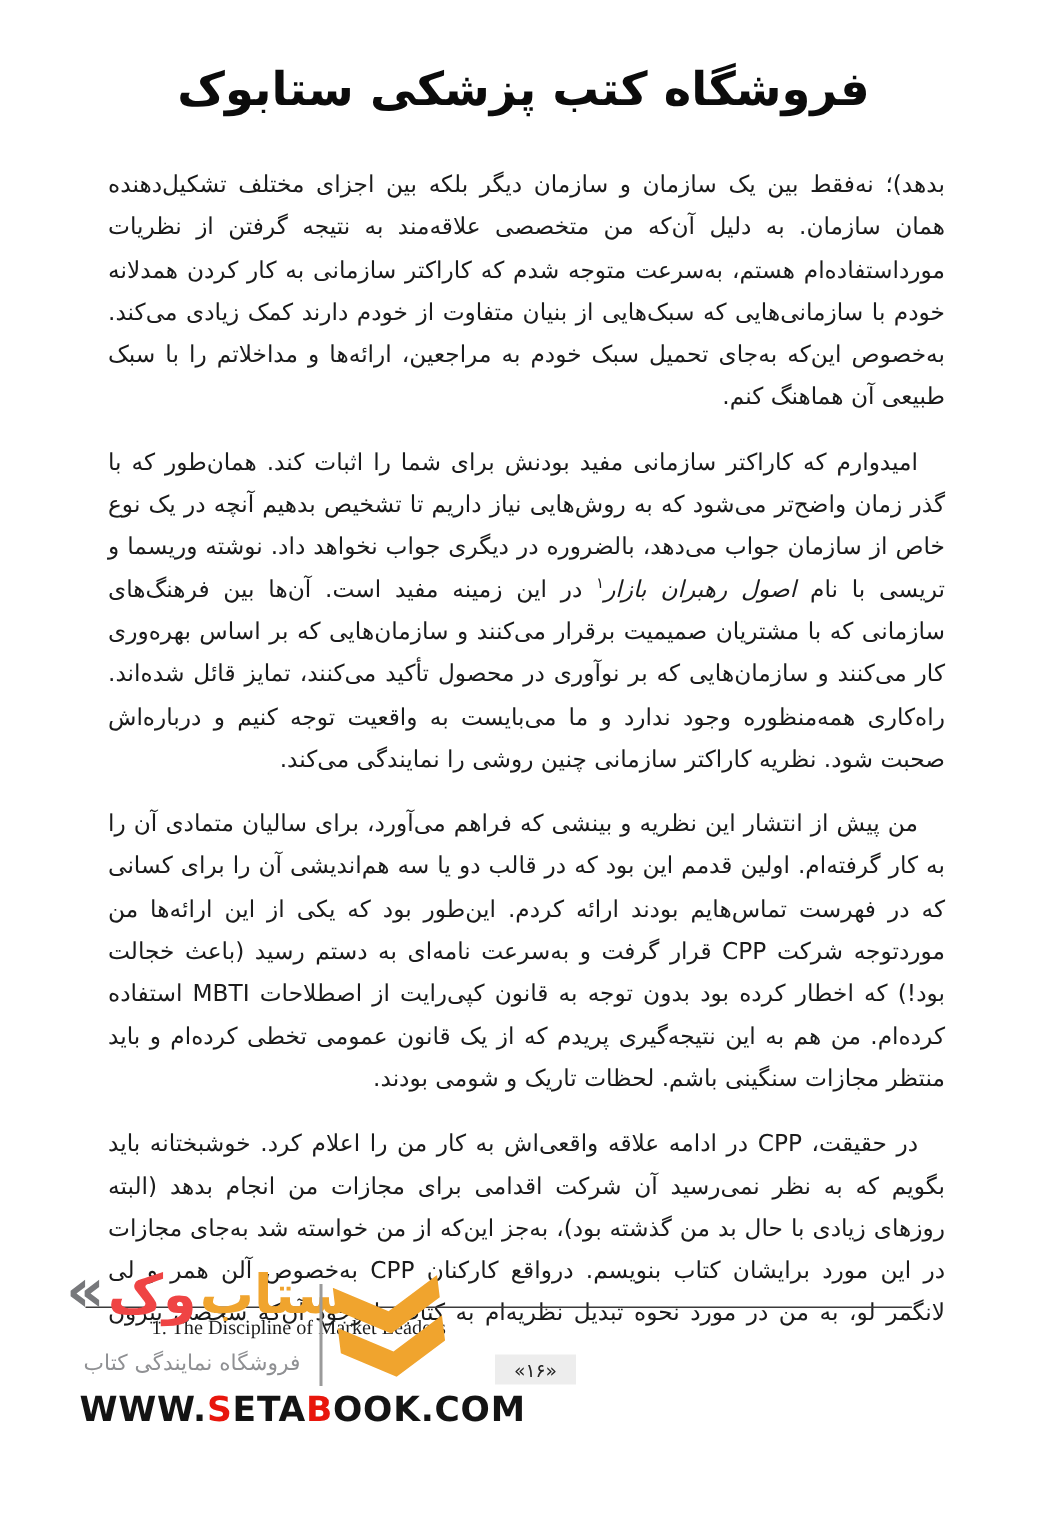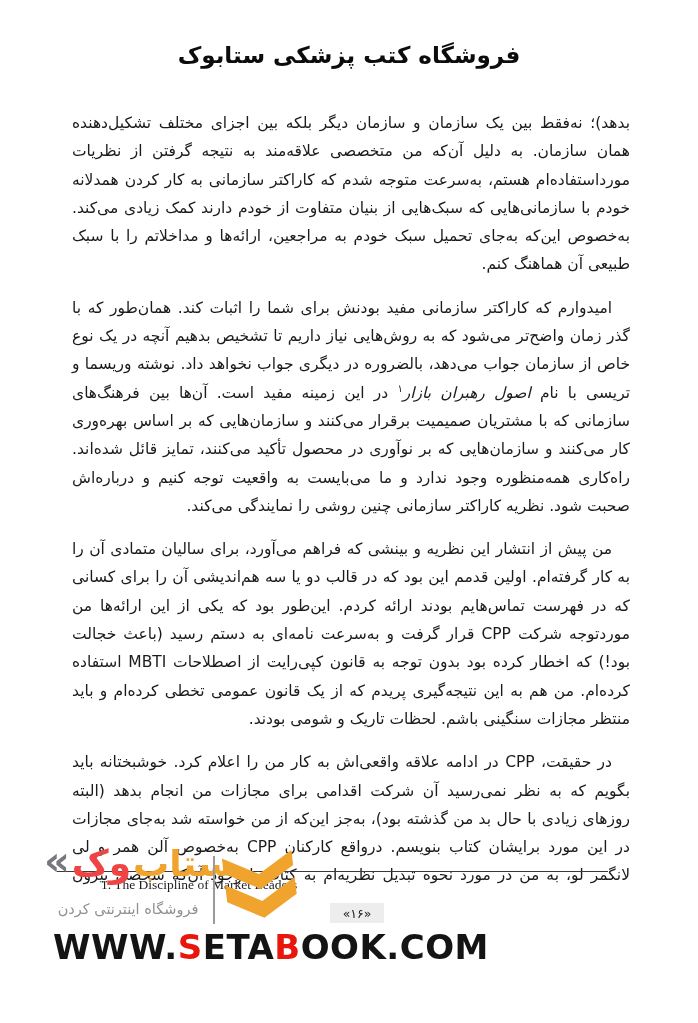--- a/index.html
+++ b/index.html
@@ -3,21 +3,21 @@
 <meta charset="utf-8">
 <style>
   html,body{margin:0;padding:0;}
   body{
     width:698px;height:1023px;background:#ffffff;position:relative;
     font-family:"DejaVu Sans", sans-serif;overflow:hidden;
   }
   .page-title{
     position:absolute;top:42px;left:0;right:0;
     text-align:center;direction:rtl;
-    font-size:23px;font-weight:bold;color:#0c0c0c;
+    font-size:31px;font-weight:bold;color:#0c0c0c;
   }
   .content{
     position:absolute;top:94px;left:57px;right:53px;
     direction:rtl;text-align:justify;
     font-size:15.5px;line-height:28.3px;color:#1b1b1b;
   }
   .para{margin:15px;}
   .para.indent{text-indent:18px;}
   .para.cont{text-align-last:justify;}
   .para i{font-style:italic;}
@@ -48,21 +48,21 @@
     position:absolute;left:224px;top:854px;z-index:2;
     transform:rotate(-7deg);
   }
   .logo-tagline{
     position:absolute;left:50px;top:901px;width:156px;z-index:2;
     direction:rtl;text-align:center;
     color:#8f9093;font-size:14.5px;
   }
   .website{
     position:absolute;left:53px;top:927px;z-index:2;
-    font-size:34px;font-weight:bold;letter-spacing:0.5px;color:#141414;
+    font-size:23px;font-weight:bold;letter-spacing:0.5px;color:#141414;
     white-space:nowrap;
   }
   .website .red{color:#e8160c;}
   .page-number{
     position:absolute;left:330px;top:903px;width:54px;height:20px;
     background:#ededed;display:flex;align-items:center;justify-content:center;
     direction:rtl;font-size:12.5px;color:#222;
   }
 </style>
 </head>
@@ -85,16 +85,16 @@
   <span class="lg-gray">وک</span>
   <span class="lg-orange">ستاب</span>
 </div>
 <div class="logo-divider"></div>
 <div class="logo-emblem">
   <svg width="74" height="68" viewBox="0 0 74 68" xmlns="http://www.w3.org/2000/svg">
     <polygon points="2,0 37,20 72,0 72,15 37,35 2,15" fill="#F0A42E"></polygon>
     <polygon points="2,27 37,47 72,27 72,44 37,64 2,44" fill="#F0A42E"></polygon>
   </svg>
 </div>
-<div class="logo-tagline">فروشگاه اینترنتی کردن</div>
+<div class="logo-tagline">فروشگاه نمایندگی کتاب</div>
 <div class="website"><span>WWW.</span><span class="red">S</span><span>ETA</span><span class="red">B</span><span>OOK.COM</span></div>
 
 <div class="page-number">«۱۶»</div>
 
 </body></html>

